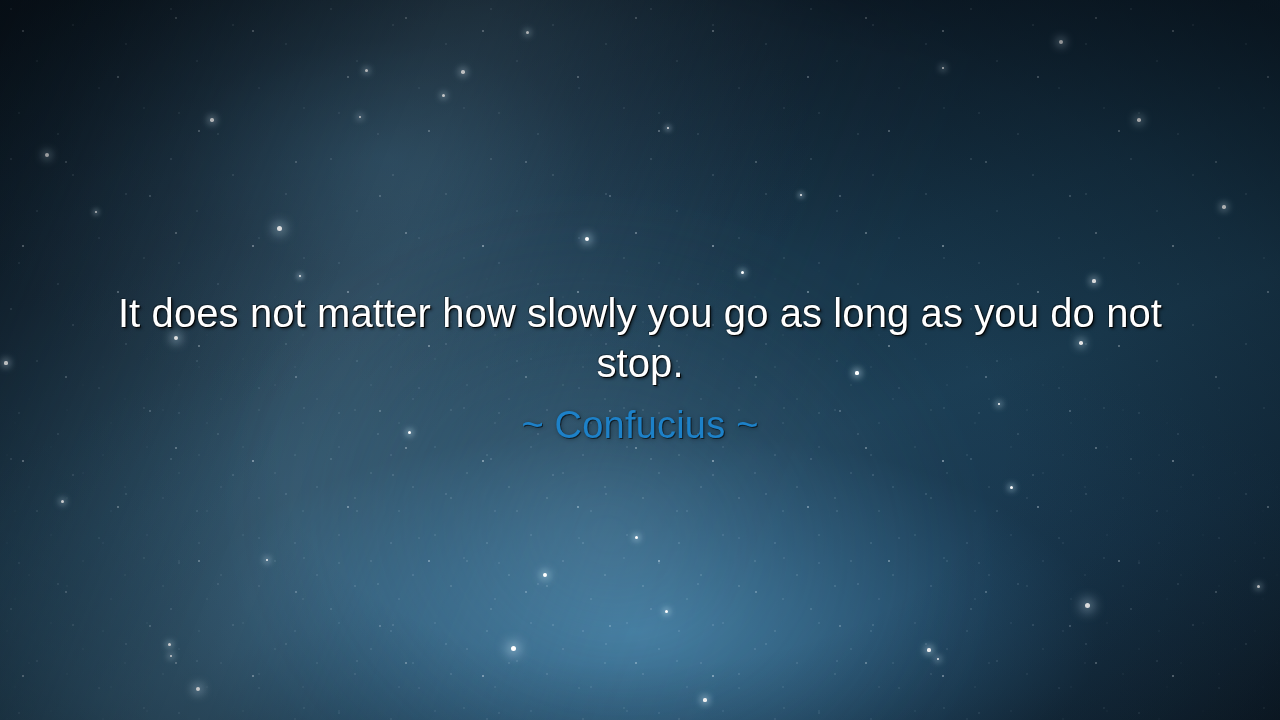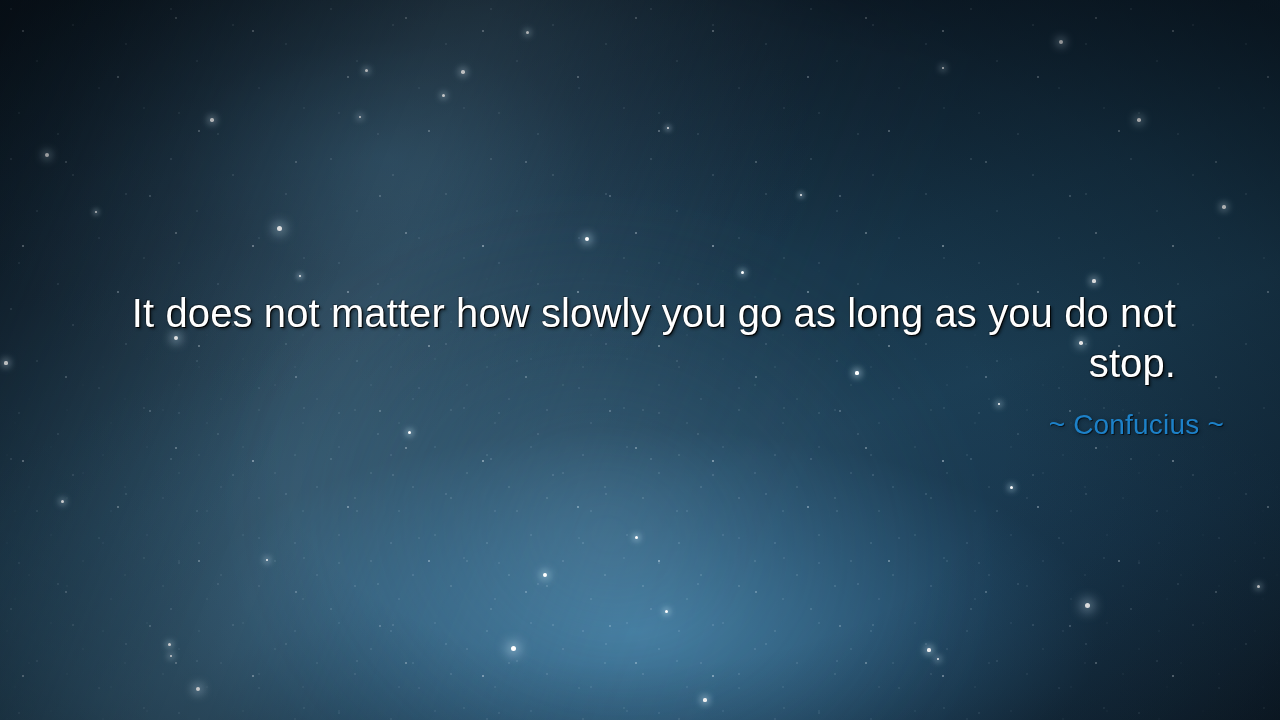--- a/index.html
+++ b/index.html
@@ -144,21 +144,21 @@
     background: #ffffff;
     pointer-events: none;
   }
 
   
   .quote-block {
     position: absolute;
     left: 0;
     right: 0;
     top: 288px;
-    text-align: right;
+    text-align: center;
     padding: 0 56px;
     box-sizing: border-box;
   }
   .quote-text {
     margin: 0;
     color: #ffffff;
     font-size: 40px;
     line-height: 50px;
     font-weight: 400;
     letter-spacing: 0.1px;
@@ -166,21 +166,21 @@
        1px 1px 0 rgba(0,0,0,0.85),
        2px 2px 3px rgba(0,0,0,0.55),
       -1px -1px 0 rgba(0,0,0,0.30);
     max-width: 1072px;
     margin-left: auto;
     margin-right: auto;
   }
   .quote-author {
     margin: 18px 0 0 0;
     color: #1d81c8;
-    font-size: 28px;
+    font-size: 38px;
     line-height: 38px;
     font-weight: 400;
     letter-spacing: 0.2px;
     text-shadow:
        1px 1px 0 rgba(0,0,0,0.55),
        1px 1px 4px rgba(0,0,0,0.40);
   }
 </style>
 </head>
 <body>

